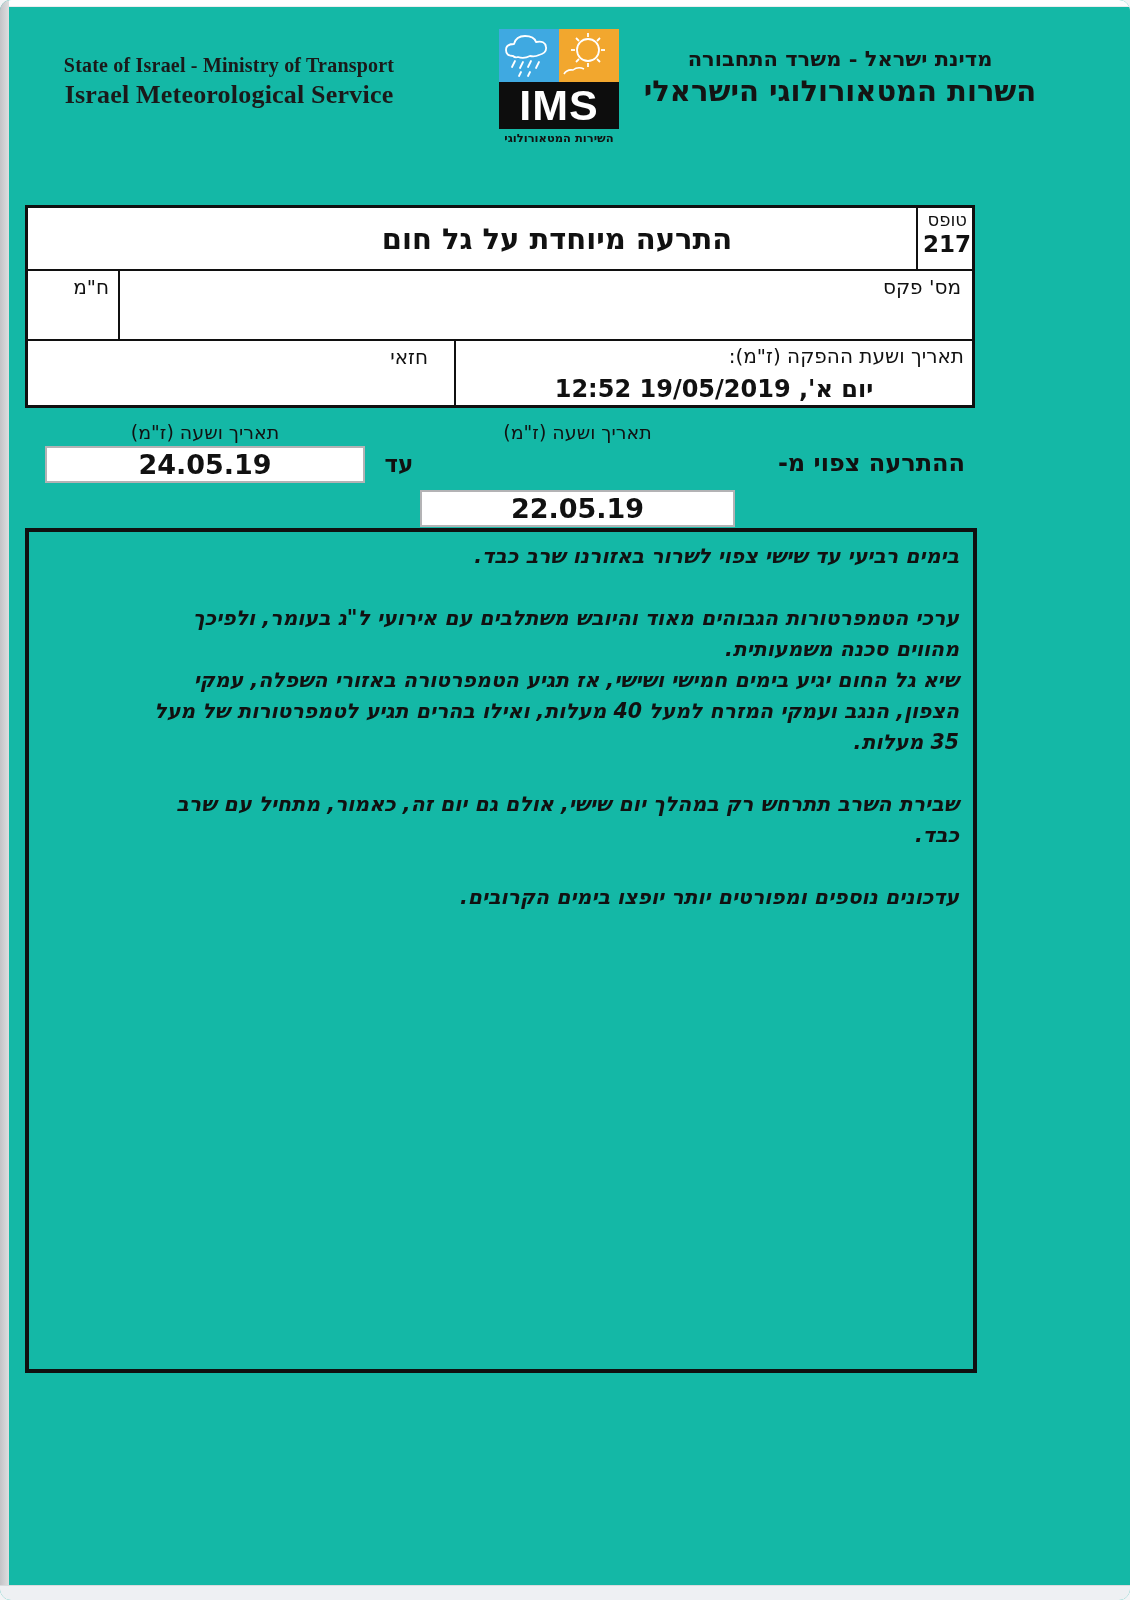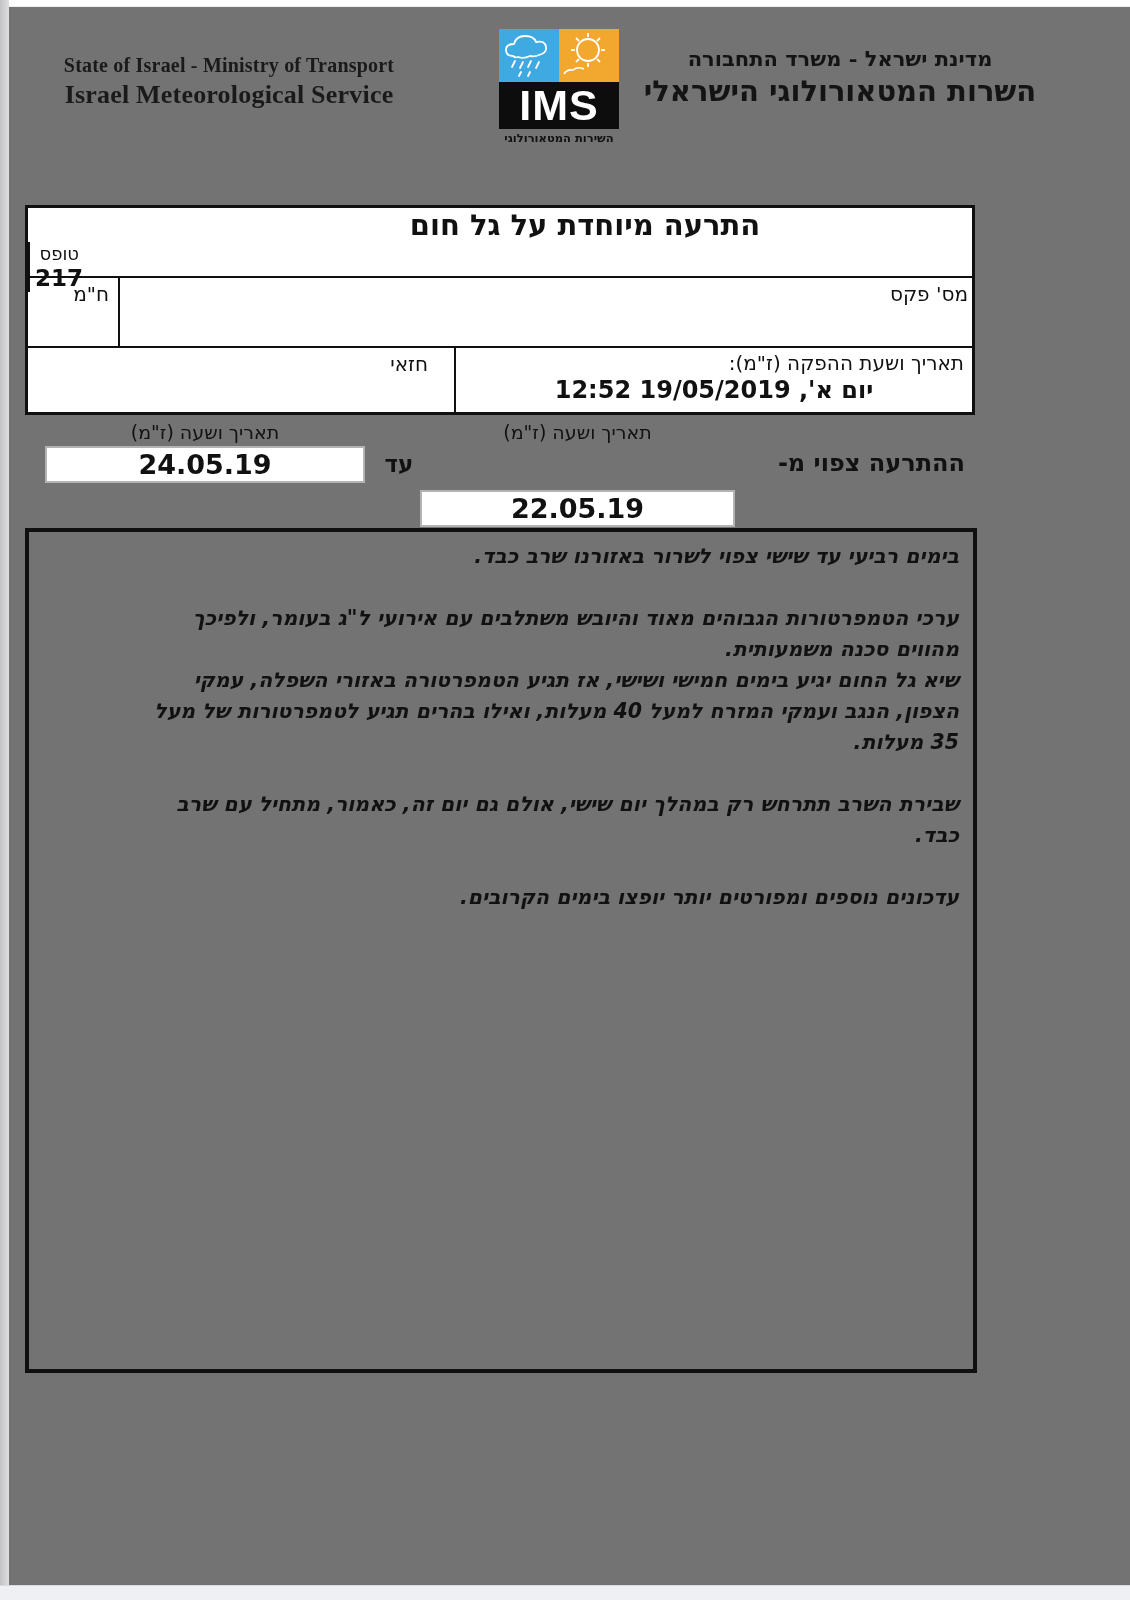--- a/index.html
+++ b/index.html
@@ -1,17 +1,17 @@
 <!DOCTYPE html>
 <html lang="he"><head>
 <meta charset="utf-8">
 <style>
   html,body{margin:0;padding:0;}
   body{width:1130px;height:1600px;background:#f4f4f6;font-family:"DejaVu Sans",sans-serif;color:#111;}
-  .page{position:relative;width:1130px;height:1600px;background:#737373;overflow:hidden;}
+  .page{position:relative;width:1130px;height:1600px;background:#14b8a6;overflow:hidden;border-radius:11px;}
 
   
   .edge-left{position:absolute;left:0;top:0;width:9px;height:1586px;background:linear-gradient(to right,#c3c3c7,#dededf);}
   .edge-top{position:absolute;left:9px;top:0;right:0;height:6px;background:#fdfdfe;border-bottom:1px solid #ebebee;}
   .edge-bottom{position:absolute;left:0;bottom:0;width:100%;height:14px;background:#eef0f3;border-top:1px solid #d9dbde;}
 
   
   .en-header{position:absolute;left:38px;top:54px;width:382px;text-align:center;
              font-family:"Liberation Serif","DejaVu Serif",serif;font-weight:bold;color:#1a1a1a;}
   .en-line1{font-size:20px;letter-spacing:.2px;}
@@ -24,38 +24,38 @@
   .logo-caption{margin-top:2px;width:134px;margin-left:-7px;text-align:center;font-size:11.5px;font-weight:bold;direction:rtl;}
 
   .he-header{position:absolute;left:640px;top:46px;width:400px;text-align:center;direction:rtl;
              font-family:"DejaVu Serif","DejaVu Sans",sans-serif;font-weight:bold;color:#141414;}
   .he-line1{font-size:21px;}
   .he-line2{font-size:29px;margin-top:3px;}
 
   
   .form-table{position:absolute;left:25px;top:205px;width:950px;border:3px solid #101010;box-sizing:border-box;background:#fff;}
   .ft-row{display:flex;box-sizing:border-box;}
-  .row-title{height:68px;flex-direction:column;}
+  .row-title{height:61px;}
   .title-cell{flex:1;display:flex;align-items:center;justify-content:center;padding-left:170px;
               direction:rtl;font-weight:bold;font-size:29px;}
   .formnum-cell{width:56px;border-left:2px solid #101010;box-sizing:border-box;padding:1px 5px;direction:rtl;}
   .form-label{font-size:18px;text-align:right;line-height:22px;}
   .form-number{font-size:23px;font-weight:bold;text-align:left;direction:ltr;line-height:26px;}
 
   .row-fax{height:70px;border-top:2px solid #101010;}
   .hm-cell{width:92px;border-right:2px solid #101010;box-sizing:border-box;direction:rtl;text-align:right;
            padding:4px 9px;font-size:20px;}
-  .fax-cell{flex:1;direction:rtl;text-align:right;padding:4px 4px;font-size:20px;}
+  .fax-cell{flex:1;direction:rtl;text-align:right;padding:4px 11px;font-size:20px;}
 
   .row-issue{height:66px;border-top:2px solid #101010;}
   .forecaster-cell{width:428px;border-right:2px solid #101010;box-sizing:border-box;direction:rtl;text-align:right;
                    padding:4px 26px;font-size:20px;}
   .issue-cell{flex:1;direction:rtl;padding:3px 8px;}
   .issue-label{font-size:20px;text-align:right;}
-  .issue-value{font-size:24px;font-weight:bold;text-align:center;margin-top:1px;}
+  .issue-value{font-size:24px;font-weight:bold;text-align:center;margin-top:7px;}
 
   
   .validity-intro{position:absolute;top:449px;right:165px;direction:rtl;font-weight:bold;font-size:24px;}
   .v-datetime-label{position:absolute;top:421px;font-size:19px;direction:rtl;text-align:center;}
   .lbl-from{left:420px;width:315px;}
   .lbl-to{left:45px;width:320px;}
   .v-box{position:absolute;top:446px;height:37px;border:2px solid #b3b3b5;box-sizing:border-box;background:#fff;
          text-align:center;font-weight:bold;font-size:27px;line-height:33px;}
   .box-from{left:420px;width:315px;margin-top:44px;}
   .box-to{left:45px;width:320px;}

